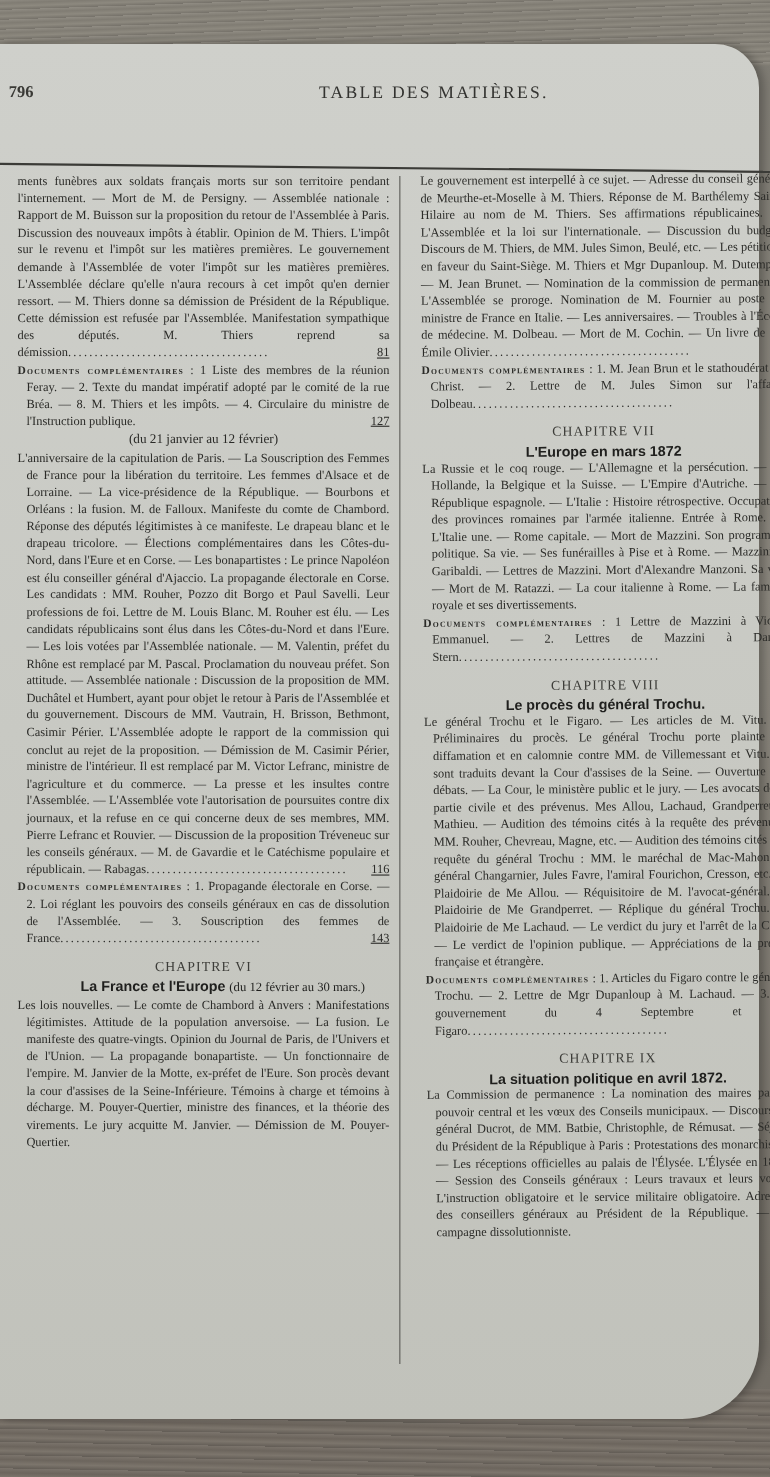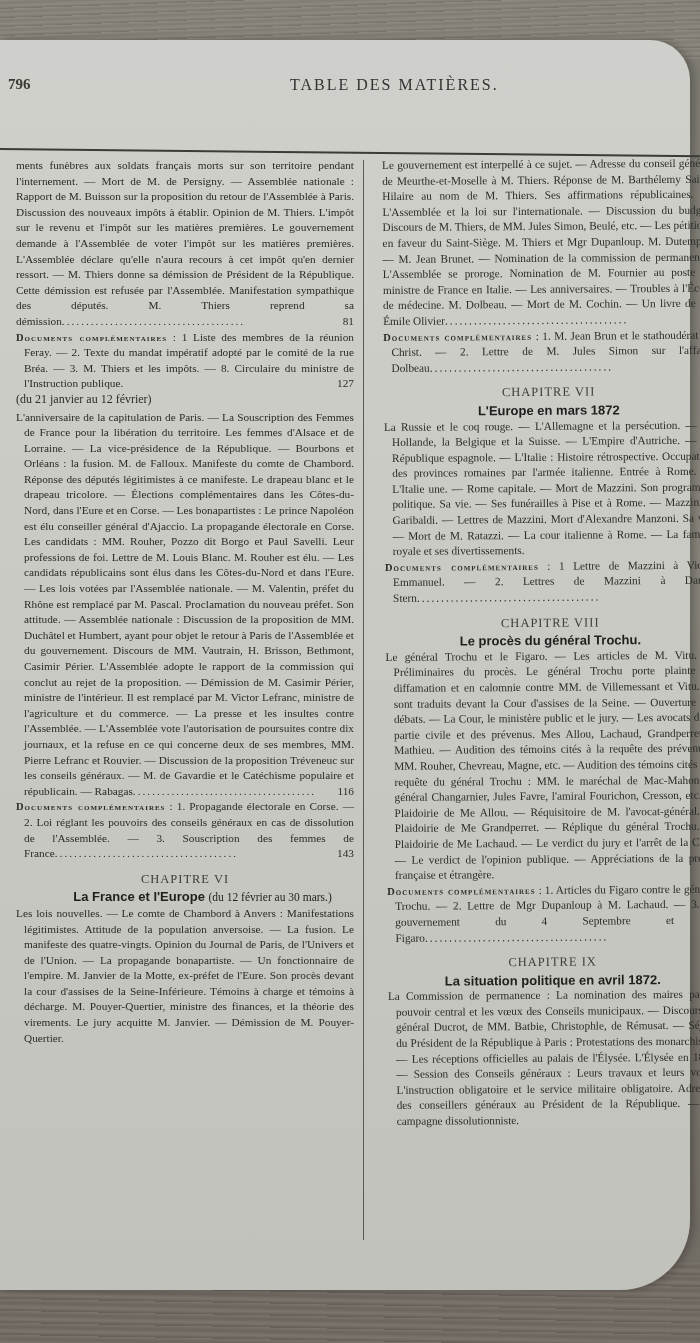--- a/index.html
+++ b/index.html
@@ -36,26 +36,26 @@
   }
   .col {
     position: absolute; top: 158px; font-size: 11.3px; line-height: 15.6px; text-align: justify;
   }
   .col-left { left: 16px; width: 338px; }
   .col-right { left: 382px; width: 330px; transform: rotate(-0.4deg); transform-origin: top left; }
   .col-divider {
     position: absolute; left: 363px; top: 160px; width: 1px; height: 1080px; background: #5b5b56;
   }
   .para { margin: 0; text-indent: -8px; padding-left: 8px; }
-  .entry-page { float: right; }
+  .entry-page { float: right; text-decoration: underline; }
   .docs-label { font-variant: small-caps; letter-spacing: 1px; font-weight: bold; font-size: 10.5px; }
   .chapter-num { text-align: center; font-size: 12.5px; letter-spacing: 1px; margin: 10px 0 2px; color: #3d3d39; }
   .chapter-title { text-align: center; font-family: "Liberation Sans", "DejaVu Sans", sans-serif; font-weight: bold; font-size: 13px; margin: 0; color: #1f1f1d; }
   .chapter-title.inline { text-align: center; margin-left: 35px; }
-  .chapter-dates { font-size: 12px; margin: 0 0 2px; }
+  .chapter-dates { text-align: center; font-size: 12px; margin: 0 0 2px; }
   .inline-dates { font-family: "Liberation Serif", serif; font-weight: normal; font-size: 11.5px; }
   .leader { letter-spacing: 2px; }
 </style>
 </head>
 <body>
 
 <div class="wood-top"></div>
 <div class="wood-bottom"></div>
 
 <div class="page"></div>
@@ -67,21 +67,21 @@
 <div class="rule"></div>
 <div class="col-divider"></div>
 
 <div class="col col-left">
   <p class="para" style="text-indent:0;padding-left:0">
     <span>ments funèbres aux soldats français morts sur son territoire pendant l'internement. — Mort de M. de Persigny. — Assemblée nationale : Rapport de M. Buisson sur la proposition du retour de l'Assemblée à Paris. Discussion des nouveaux impôts à établir. Opinion de M. Thiers. L'impôt sur le revenu et l'impôt sur les matières premières. Le gouvernement demande à l'Assemblée de voter l'impôt sur les matières premières. L'Assemblée déclare qu'elle n'aura recours à cet impôt qu'en dernier ressort. — M. Thiers donne sa démission de Président de la République. Cette démission est refusée par l'Assemblée. Manifestation sympathique des députés. M. Thiers reprend sa démission</span><span class="leader">......................................</span>
     <span class="entry-page">81</span>
   </p>
   <p class="para">
     <span class="docs-label">Documents complémentaires</span>
-    <span>: 1 Liste des membres de la réunion Feray. — 2. Texte du mandat impératif adopté par le comité de la rue Bréa. — 3. M. Thiers et les impôts. — 8. Circulaire du ministre de l'Instruction publique.</span>
+    <span>: 1 Liste des membres de la réunion Feray. — 2. Texte du mandat impératif adopté par le comité de la rue Bréa. — 8. M. Thiers et les impôts. — 4. Circulaire du ministre de l'Instruction publique.</span>
     <span class="entry-page">127</span>
   </p>
 
   <div class="chapter-dates">(du 21 janvier au 12 février)</div>
   <p class="para">
     <span>L'anniversaire de la capitulation de Paris. — La Souscription des Femmes de France pour la libération du territoire. Les femmes d'Alsace et de Lorraine. — La vice-présidence de la République. — Bourbons et Orléans : la fusion. M. de Falloux. Manifeste du comte de Chambord. Réponse des députés légitimistes à ce manifeste. Le drapeau blanc et le drapeau tricolore. — Élections complémentaires dans les Côtes-du-Nord, dans l'Eure et en Corse. — Les bonapartistes : Le prince Napoléon est élu conseiller général d'Ajaccio. La propagande électorale en Corse. Les candidats : MM. Rouher, Pozzo dit Borgo et Paul Savelli. Leur professions de foi. Lettre de M. Louis Blanc. M. Rouher est élu. — Les candidats républicains sont élus dans les Côtes-du-Nord et dans l'Eure. — Les lois votées par l'Assemblée nationale. — M. Valentin, préfet du Rhône est remplacé par M. Pascal. Proclamation du nouveau préfet. Son attitude. — Assemblée nationale : Discussion de la proposition de MM. Duchâtel et Humbert, ayant pour objet le retour à Paris de l'Assemblée et du gouvernement. Discours de MM. Vautrain, H. Brisson, Bethmont, Casimir Périer. L'Assemblée adopte le rapport de la commission qui conclut au rejet de la proposition. — Démission de M. Casimir Périer, ministre de l'intérieur. Il est remplacé par M. Victor Lefranc, ministre de l'agriculture et du commerce. — La presse et les insultes contre l'Assemblée. — L'Assemblée vote l'autorisation de poursuites contre dix journaux, et la refuse en ce qui concerne deux de ses membres, MM. Pierre Lefranc et Rouvier. — Discussion de la proposition Tréveneuc sur les conseils généraux. — M. de Gavardie et le Catéchisme populaire et républicain. — Rabagas</span><span class="leader">......................................</span>
     <span class="entry-page">116</span>
   </p>
   <p class="para">
     <span class="docs-label">Documents complémentaires</span>

